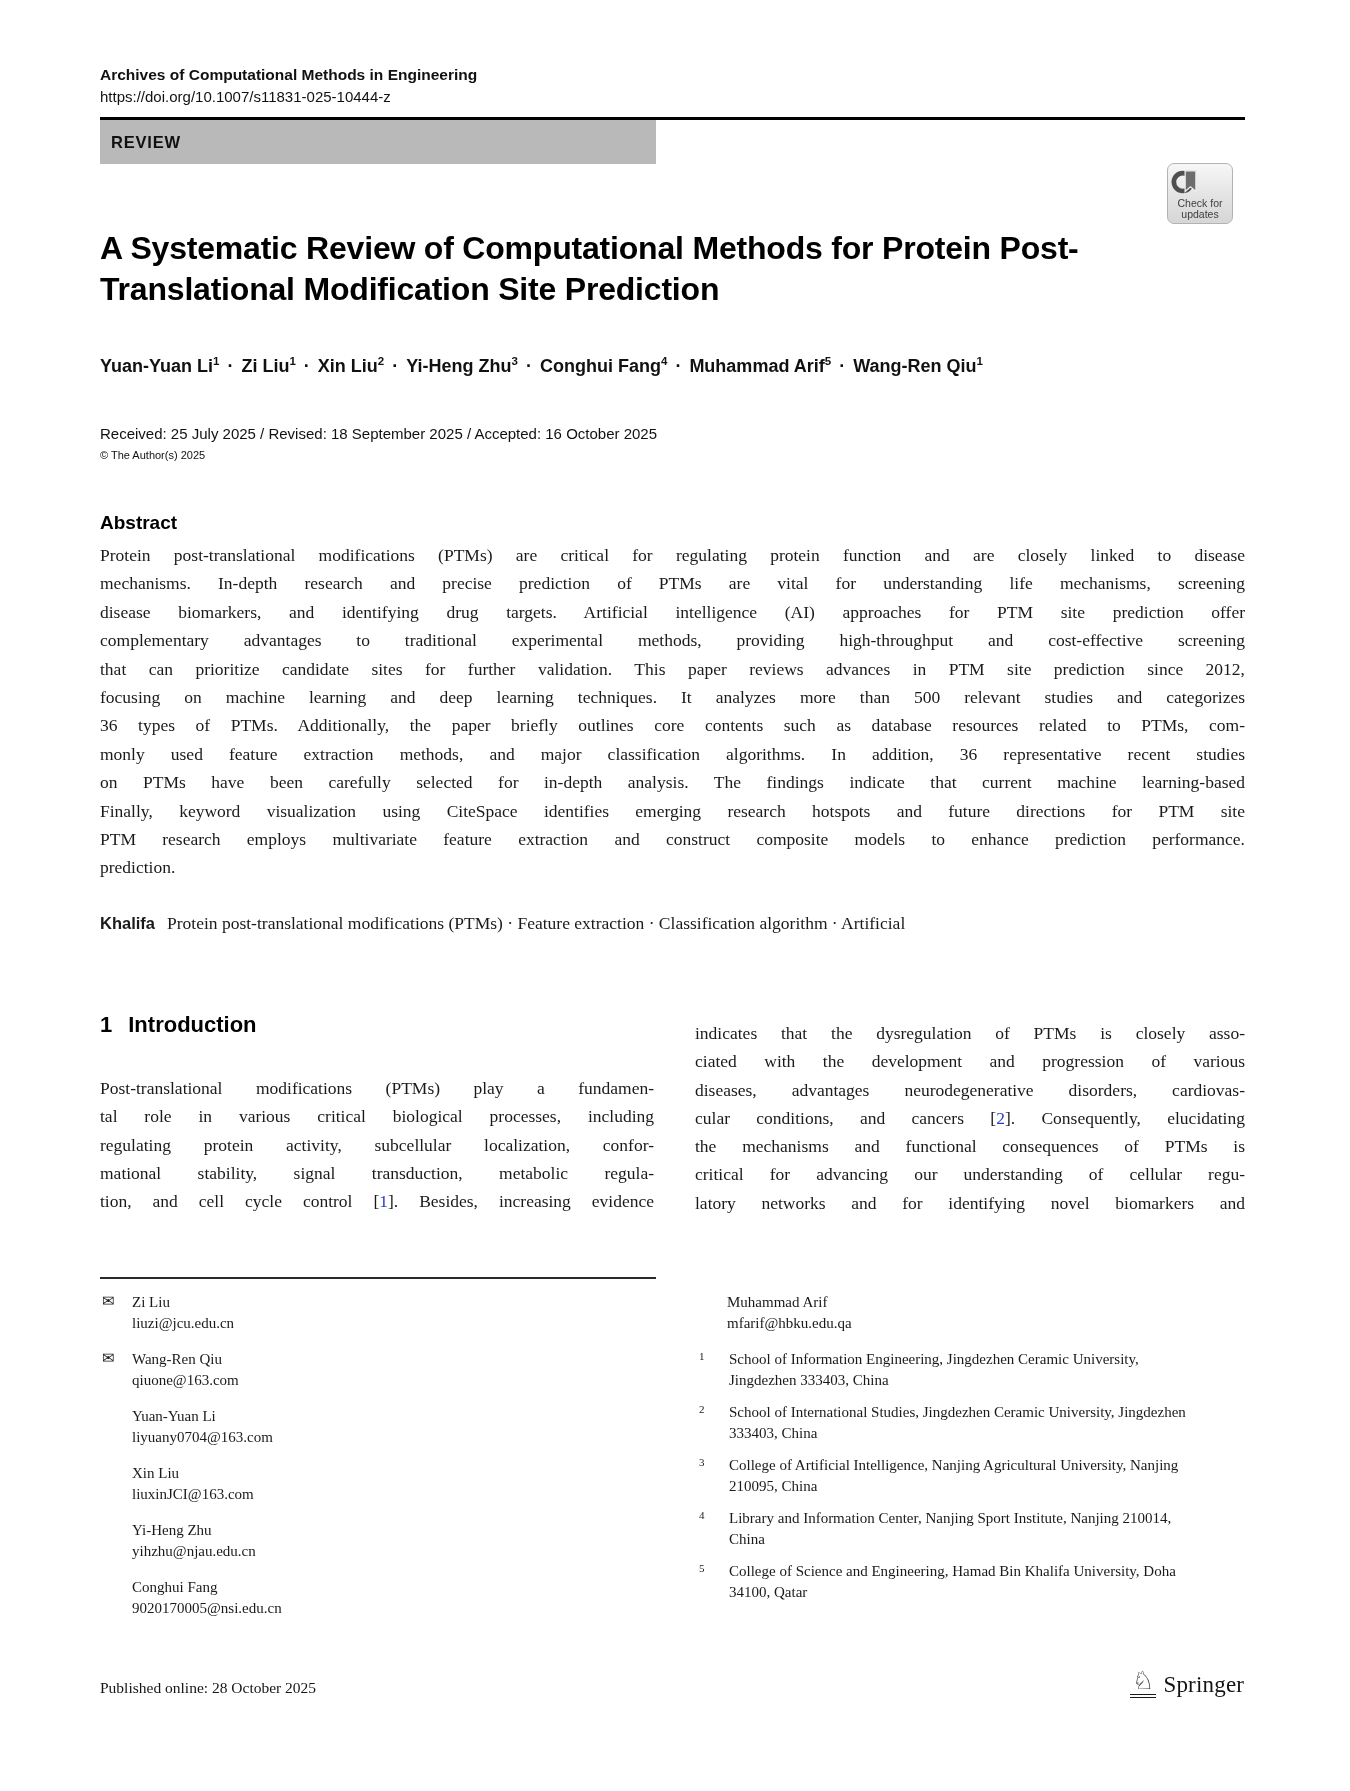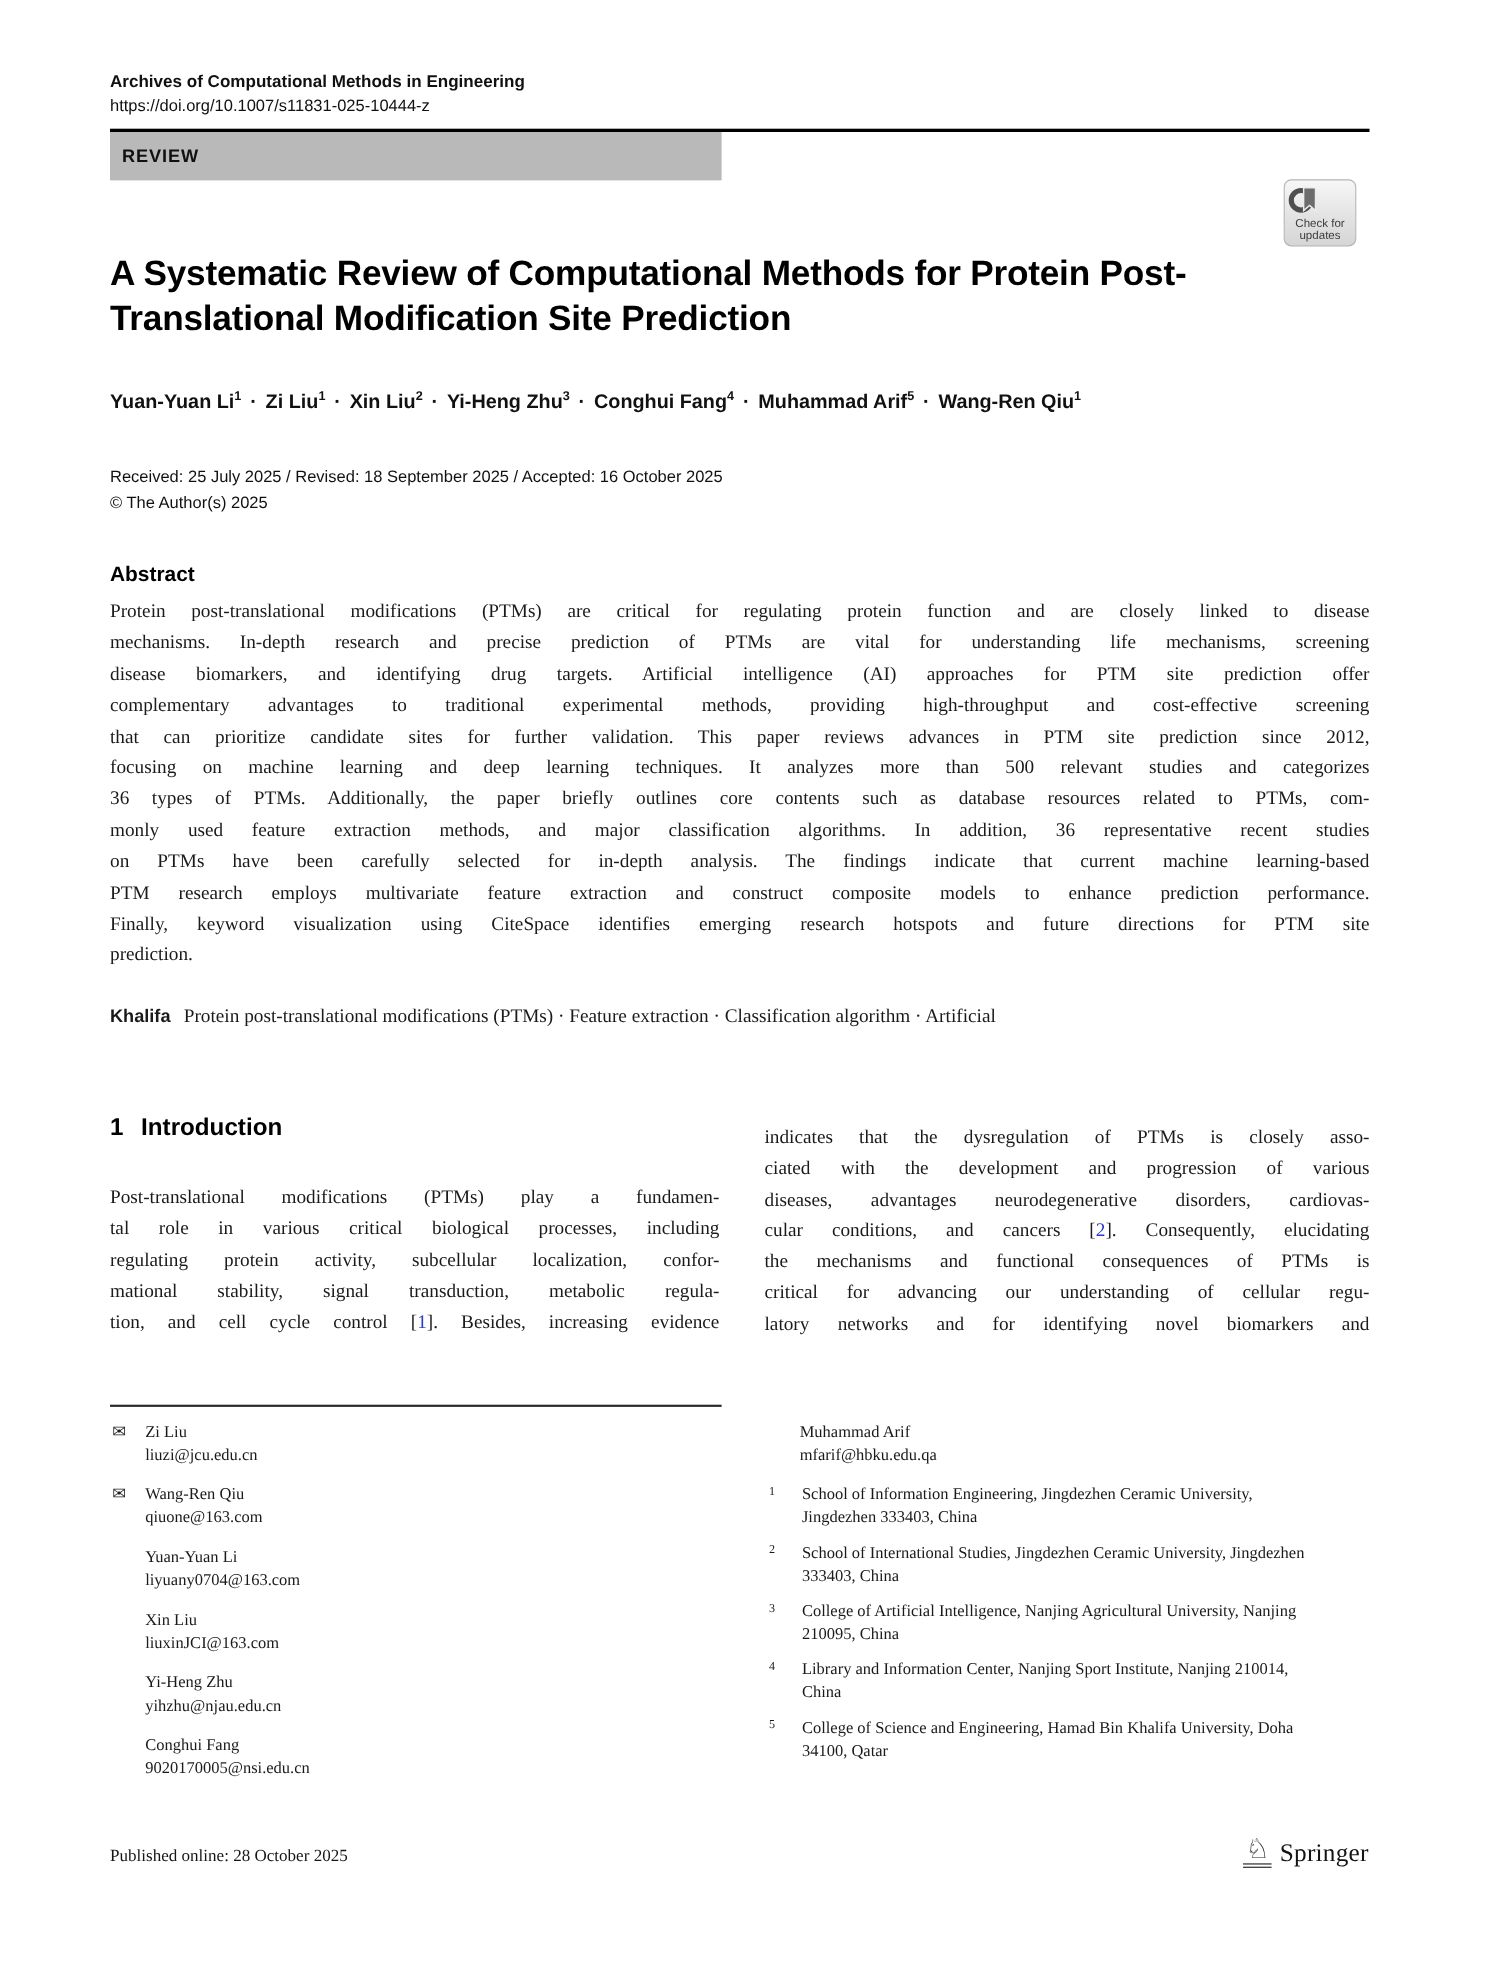--- a/index.html
+++ b/index.html
@@ -33,21 +33,21 @@
   .title { position:absolute; left:100px; top:228px; width:1160px; margin:0;
            font-family:"Liberation Sans",sans-serif; font-weight:bold; font-size:32px;
            line-height:41px; color:#000; letter-spacing:-0.2px; }
   .authors { position:absolute; left:100px; top:355px; width:1160px;
            font-family:"Liberation Sans",sans-serif; font-weight:bold; font-size:18px; color:#111; }
   .authors sup { font-size:11.5px; }
   .adot { margin:0 8px; }
   .dates { position:absolute; left:100px; top:425px; font-family:"Liberation Sans",sans-serif;
            font-size:15px; color:#111; }
   .copyright { position:absolute; left:100px; top:449px; font-family:"Liberation Sans",sans-serif;
-           font-size:15px; color:#111; }
+           font-size:11px; color:#111; }
 
   
   .abs-h { position:absolute; left:100px; top:512px; font-family:"Liberation Sans",sans-serif;
            font-weight:bold; font-size:19px; color:#000; }
   .abstract { position:absolute; left:100px; top:541px; width:1145px;
            font-size:17.5px; line-height:28.4px; }
   .justify .tline { text-align:justify; text-align-last:justify; }
   .justify .tline.tline-end { text-align-last:left; }
   .cite { color:#2b3bc7; }
 
@@ -119,22 +119,22 @@
   <div class="abstract justify">
       <div class="tline">Protein post-translational modifications (PTMs) are critical for regulating protein function and are closely linked to disease</div>
       <div class="tline">mechanisms. In-depth research and precise prediction of PTMs are vital for understanding life mechanisms, screening</div>
       <div class="tline">disease biomarkers, and identifying drug targets. Artificial intelligence (AI) approaches for PTM site prediction offer</div>
       <div class="tline">complementary advantages to traditional experimental methods, providing high-throughput and cost-effective screening</div>
       <div class="tline">that can prioritize candidate sites for further validation. This paper reviews advances in PTM site prediction since 2012,</div>
       <div class="tline">focusing on machine learning and deep learning techniques. It analyzes more than 500 relevant studies and categorizes</div>
       <div class="tline">36 types of PTMs. Additionally, the paper briefly outlines core contents such as database resources related to PTMs, com-</div>
       <div class="tline">monly used feature extraction methods, and major classification algorithms. In addition, 36 representative recent studies</div>
       <div class="tline">on PTMs have been carefully selected for in-depth analysis. The findings indicate that current machine learning-based</div>
+      <div class="tline">Finally, keyword visualization using CiteSpace identifies emerging research hotspots and future directions for PTM site</div>
       <div class="tline">PTM research employs multivariate feature extraction and construct composite models to enhance prediction performance.</div>
-      <div class="tline">Finally, keyword visualization using CiteSpace identifies emerging research hotspots and future directions for PTM site</div>
       <div class="tline tline-end">prediction.</div>
     </div>
 
   <div class="kw">
     <div>
       <span class="kw-label">Khalifa</span><span>Protein post-translational modifications (PTMs) · Feature extraction · Classification algorithm · Artificial</span>
     </div>
   </div>
 
   <div class="sec-h">

